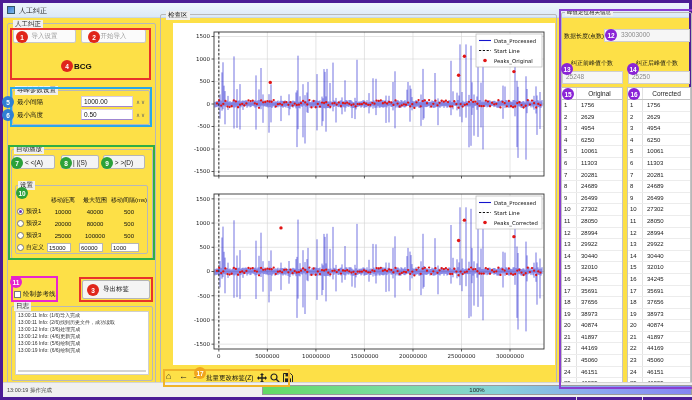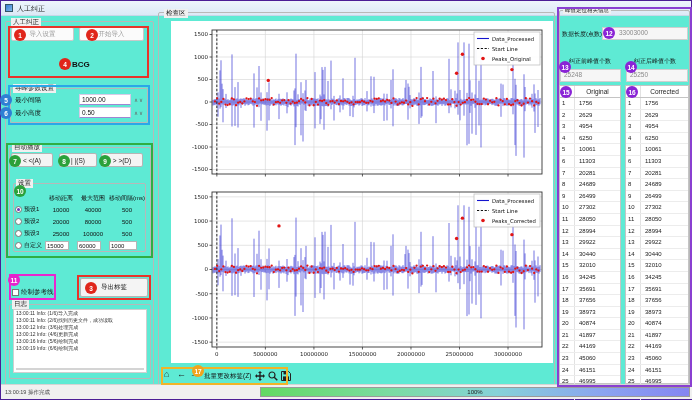--- a/index.html
+++ b/index.html
@@ -1,17 +1,17 @@
 <!DOCTYPE html>
 <html><head>
 <meta charset="utf-8">
 <style>
   html,body{margin:0;padding:0;}
   body{width:692px;height:400px;overflow:hidden;font-family:"Liberation Sans","DejaVu Sans",sans-serif;background:#eef2f6;}
-  .window{position:absolute;inset:0;background:#5eead4;border:1px solid #4c1d95;box-sizing:border-box;}
+  .window{position:absolute;inset:0;background:#fde047;border:3px solid #4c1d95;box-sizing:border-box;}
   .titlebar{position:absolute;left:0;top:0;width:100%;height:14px;background:linear-gradient(#eef5fc,#dcE9f6);border-bottom:1px solid #c7d7e8;}
   .app-icon{position:absolute;left:4px;top:3px;width:8px;height:8px;background:linear-gradient(135deg,#3a7bd5,#7db9e8);border:1px solid #356;box-sizing:border-box;}
   .title-text{position:absolute;left:16px;top:3px;font-size:7px;color:#222;}
   .content{position:absolute;left:0;top:14px;width:692px;height:372px;}
   .groupbox{position:absolute;border:1px solid #b8b8b8;border-radius:2px;box-sizing:border-box;}
   .grouplabel{position:absolute;font-size:6.5px;color:#1a1a1a;background:#f0f0f0;padding:0 2px;white-space:nowrap;z-index:3;}
   .btn{position:absolute;background:#fbfbfb;border:1px solid #c9c9c9;border-radius:2px;font-size:6.5px;color:#9a9a9a;display:flex;align-items:center;justify-content:center;box-sizing:border-box;}
   .btn.enabled{color:#1a1a1a;background:#f4f4f4;border-color:#b5b5b5;}
   .lbl{position:absolute;font-size:6.5px;color:#111;white-space:nowrap;}
   .field{position:absolute;background:#fff;border:1px solid #d6cbe8;border-bottom:1px solid #9f86d2;font-size:6.5px;color:#111;box-sizing:border-box;padding:1px 2px;}

